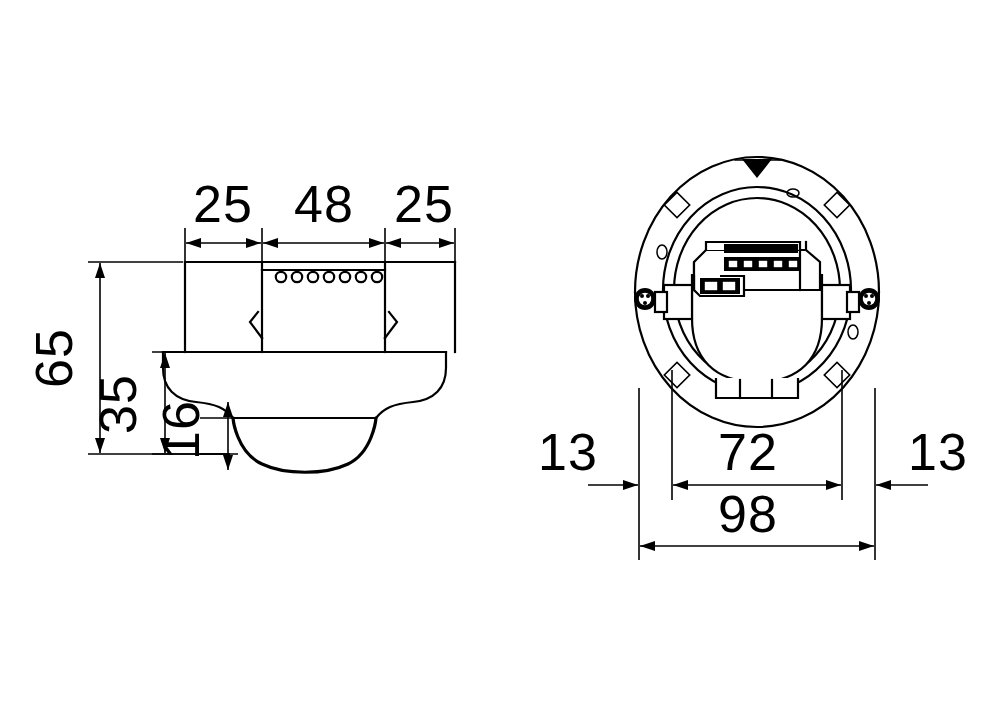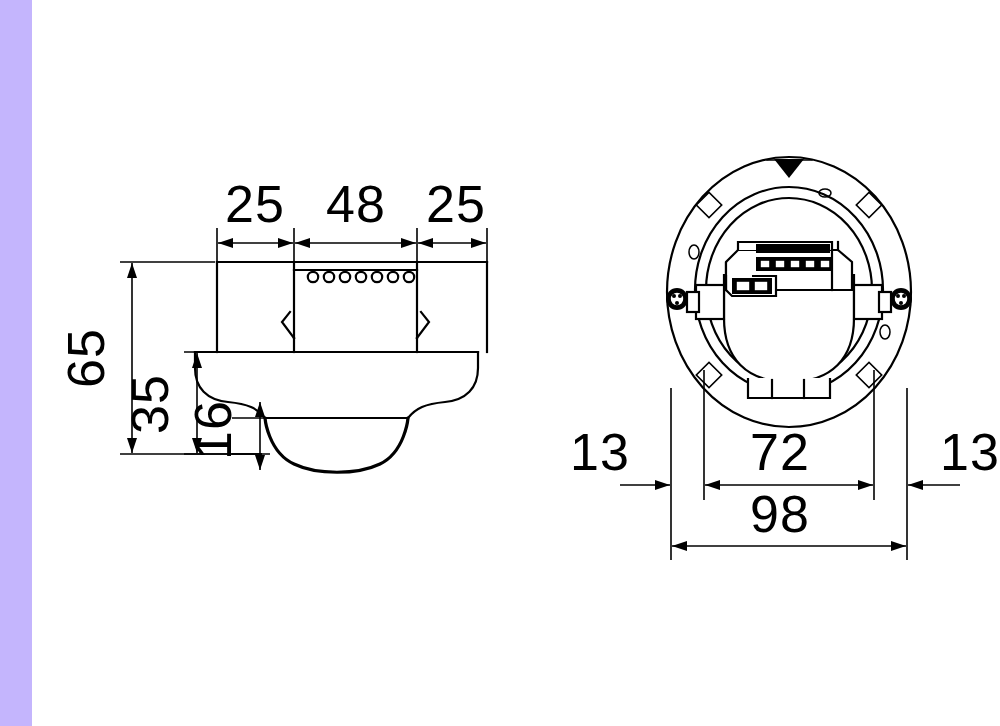--- a/index.html
+++ b/index.html
@@ -11,22 +11,21 @@
   body {
     width: 1000px;
     height: 726px;
     font-family: "Liberation Sans", sans-serif;
     overflow: hidden;
   }
   #drawing-root {
     position: relative;
     width: 840px;
     height: 726px;
-    background: #c4b5fd;
-    padding-left: 32px;
+    background: #c2410c;
   }
   svg#tech-drawing {
     display: block;
     width: 1000px;
     height: 726px;
   }
   .ln {
     fill: none;
     stroke: #000000;
     stroke-width: 2.2;

